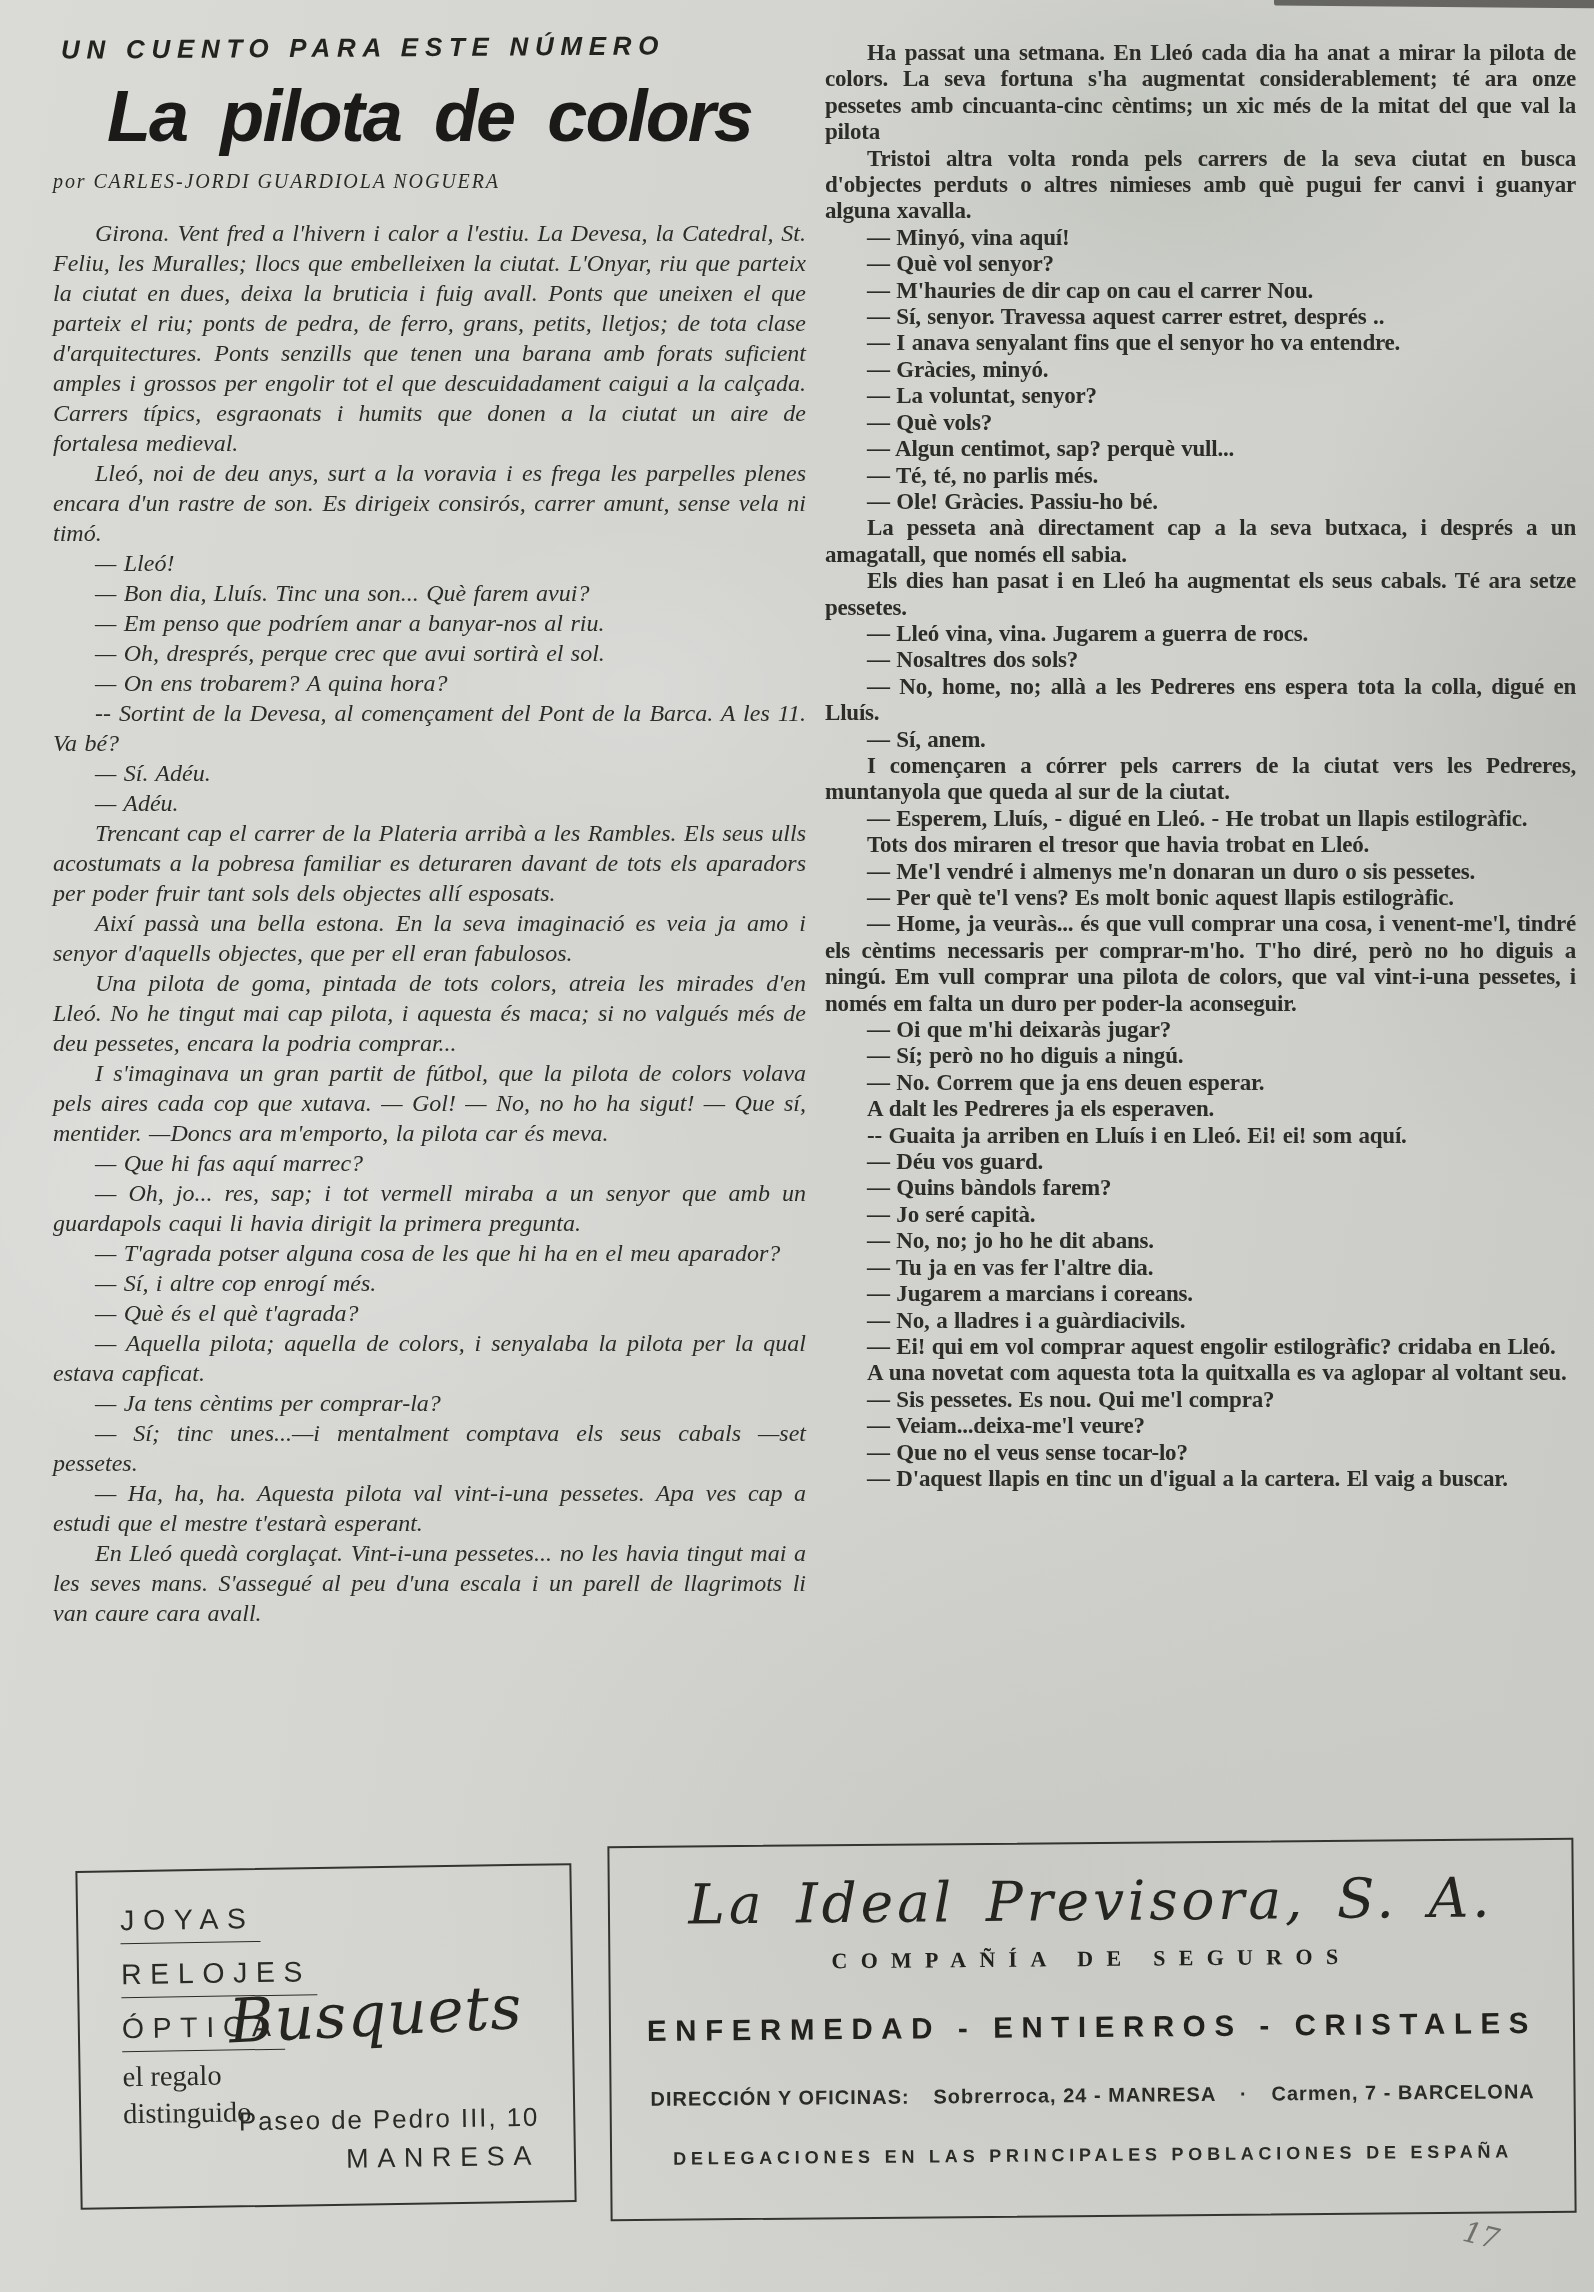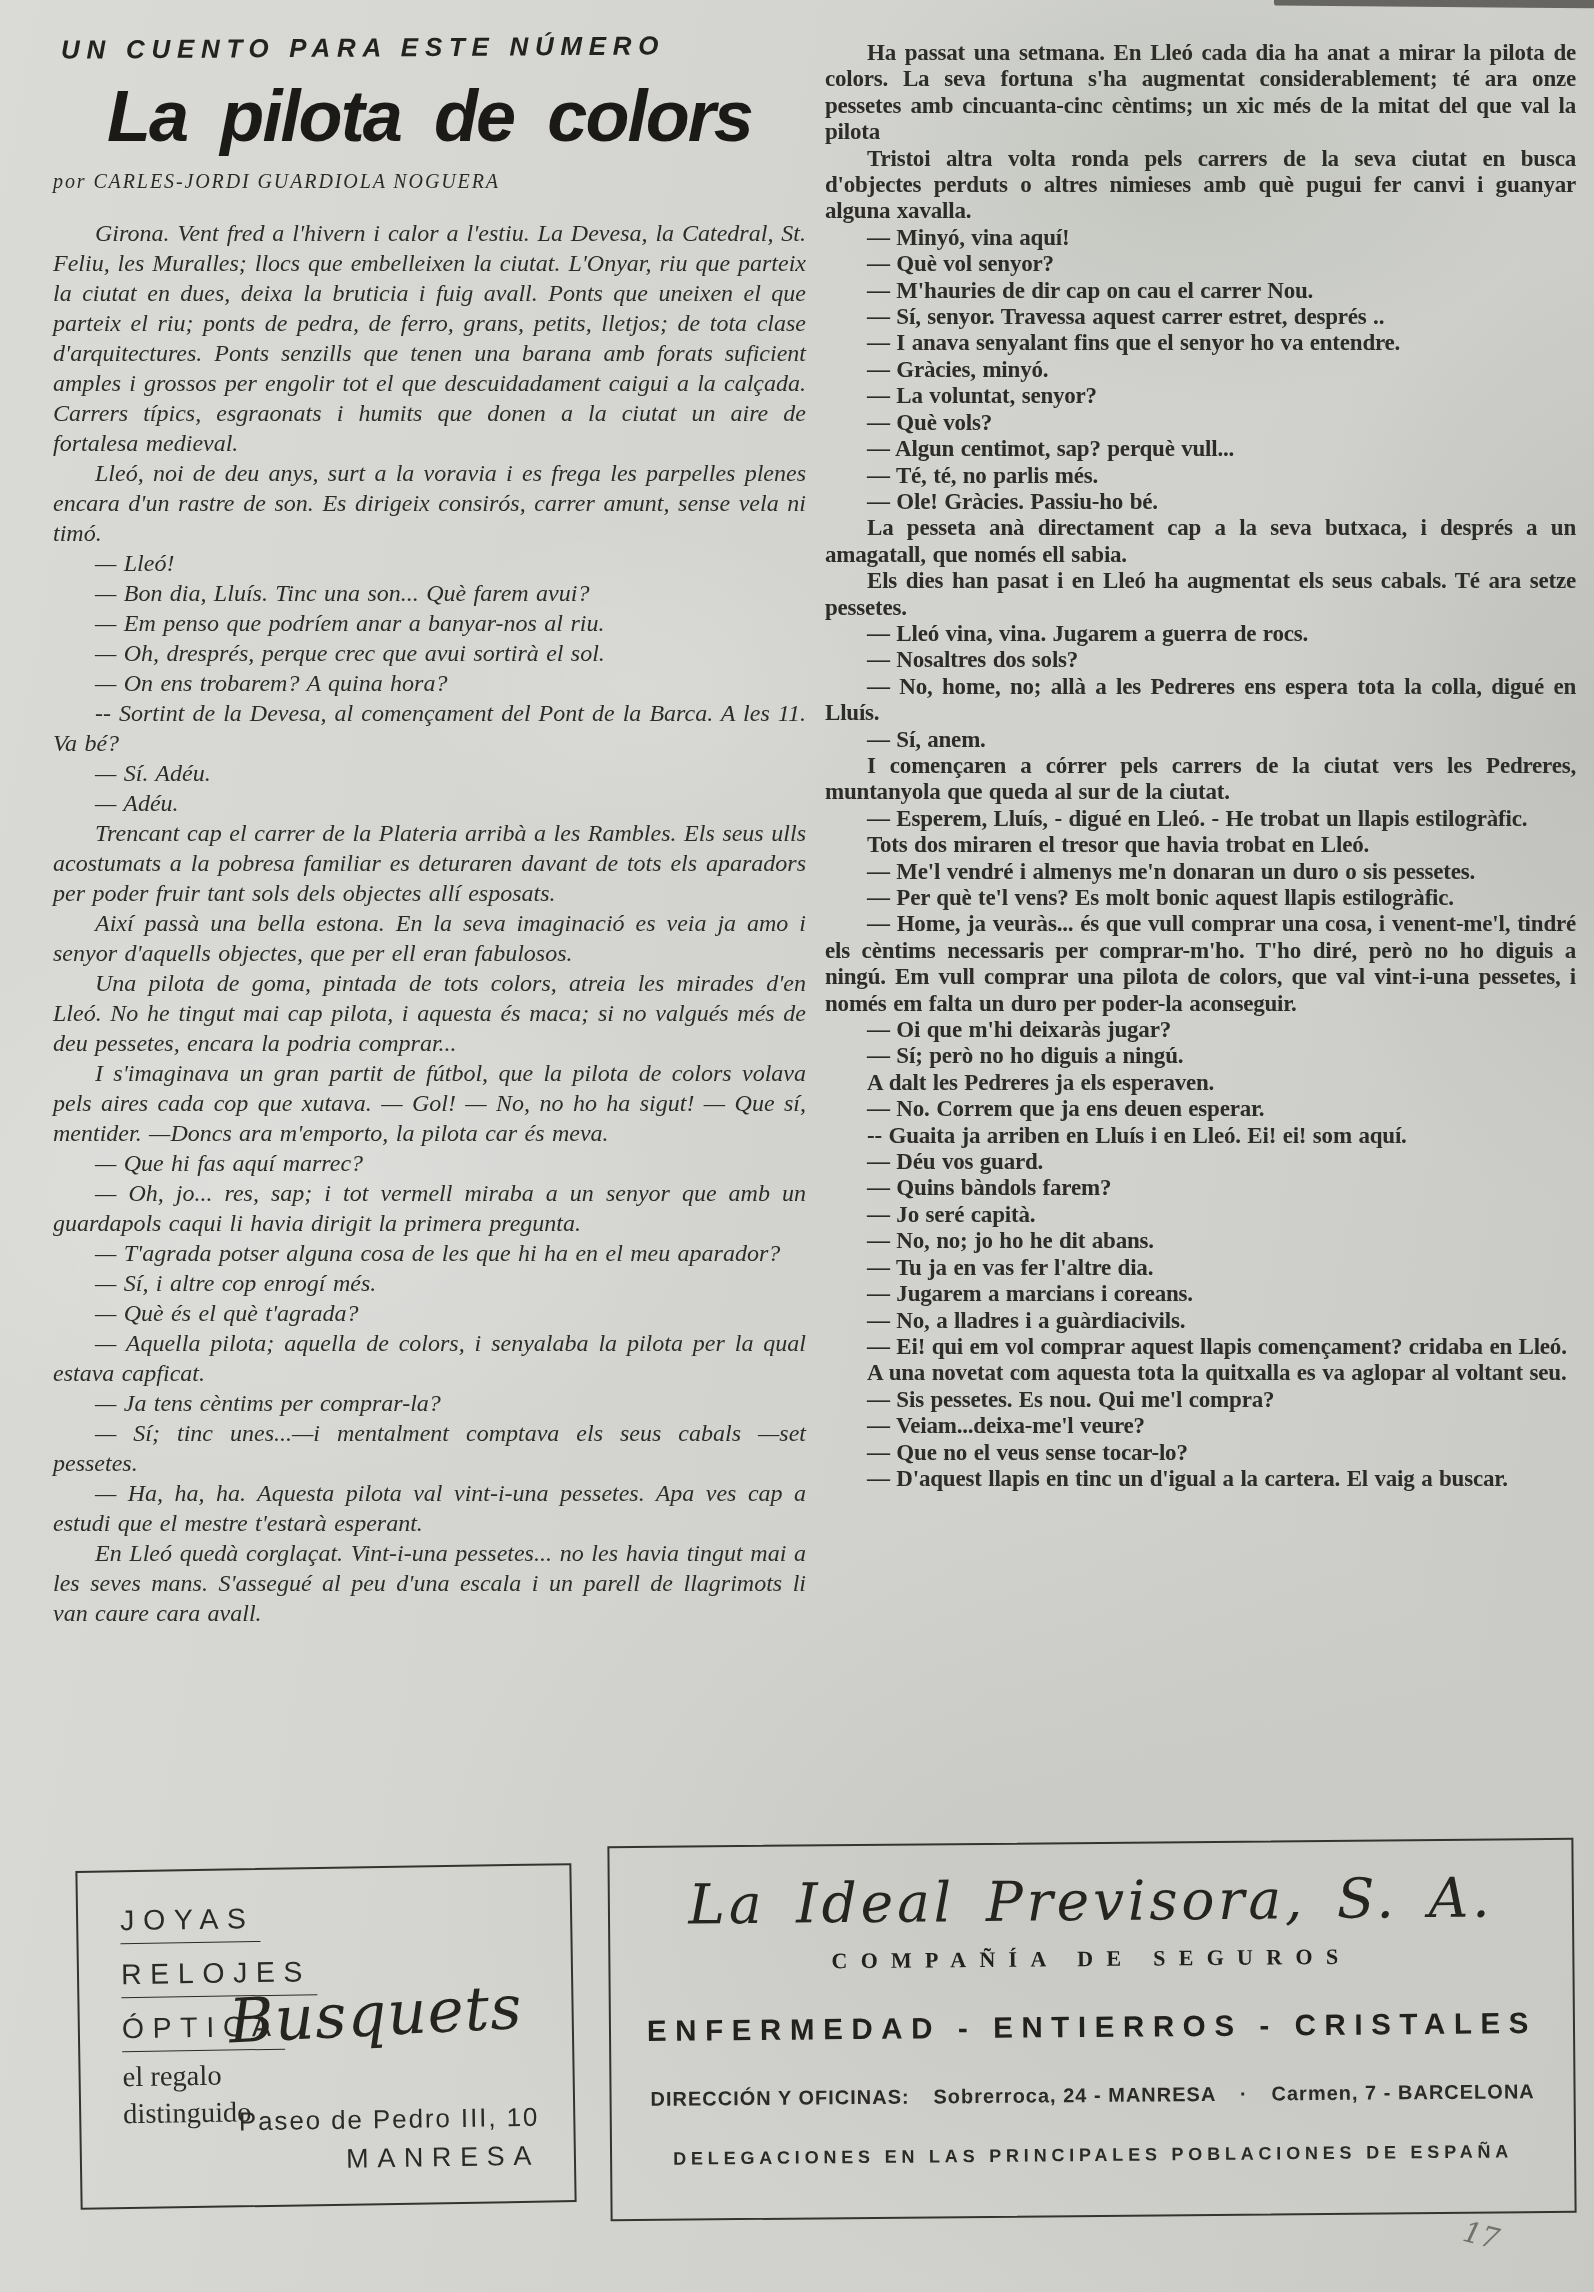--- a/index.html
+++ b/index.html
@@ -150,31 +150,31 @@
           <p>— No, home, no; allà a les Pedreres ens espera tota la colla, digué en Lluís.</p>
           <p>— Sí, anem.</p>
           <p>I començaren a córrer pels carrers de la ciutat vers les Pedreres, muntanyola que queda al sur de la ciutat.</p>
           <p>— Esperem, Lluís, - digué en Lleó. - He trobat un llapis estilogràfic.</p>
           <p>Tots dos miraren el tresor que havia trobat en Lleó.</p>
           <p>— Me'l vendré i almenys me'n donaran un duro o sis pessetes.</p>
           <p>— Per què te'l vens? Es molt bonic aquest llapis estilogràfic.</p>
           <p>— Home, ja veuràs... és que vull comprar una cosa, i venent-me'l, tindré els cèntims necessaris per comprar-m'ho. T'ho diré, però no ho diguis a ningú. Em vull comprar una pilota de colors, que val vint-i-una pessetes, i només em falta un duro per poder-la aconseguir.</p>
           <p>— Oi que m'hi deixaràs jugar?</p>
           <p>— Sí; però no ho diguis a ningú.</p>
+          <p>— No. Correm que ja ens deuen esperar.</p>
           <p>A dalt les Pedreres ja els esperaven.</p>
-          <p>— No. Correm que ja ens deuen esperar.</p>
           <p>-- Guaita ja arriben en Lluís i en Lleó. Ei! ei! som aquí.</p>
           <p>— Déu vos guard.</p>
           <p>— Quins bàndols farem?</p>
           <p>— Jo seré capità.</p>
           <p>— No, no; jo ho he dit abans.</p>
           <p>— Tu ja en vas fer l'altre dia.</p>
           <p>— Jugarem a marcians i coreans.</p>
           <p>— No, a lladres i a guàrdiacivils.</p>
-          <p>— Ei! qui em vol comprar aquest llapis començament? cridaba en Lleó.</p>
+          <p>— Ei! qui em vol comprar aquest engolir estilogràfic? cridaba en Lleó.</p>
           <p>A una novetat com aquesta tota la quitxalla es va aglopar al voltant seu.</p>
           <p>— Sis pessetes. Es nou. Qui me'l compra?</p>
           <p>— Veiam...deixa-me'l veure?</p>
           <p>— Que no el veus sense tocar-lo?</p>
           <p>— D'aquest llapis en tinc un d'igual a la cartera. El vaig a buscar.</p>
         </div>
     </div>
   </div>
 
   <div class="ads">

